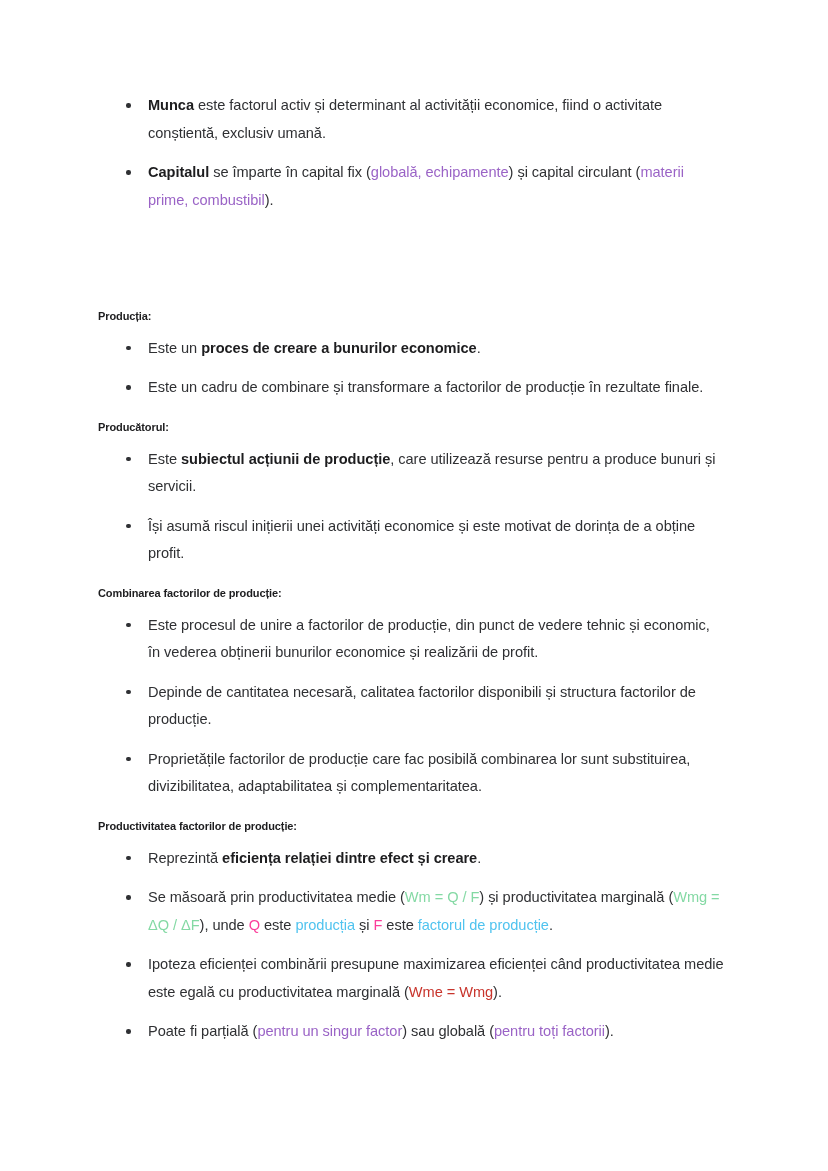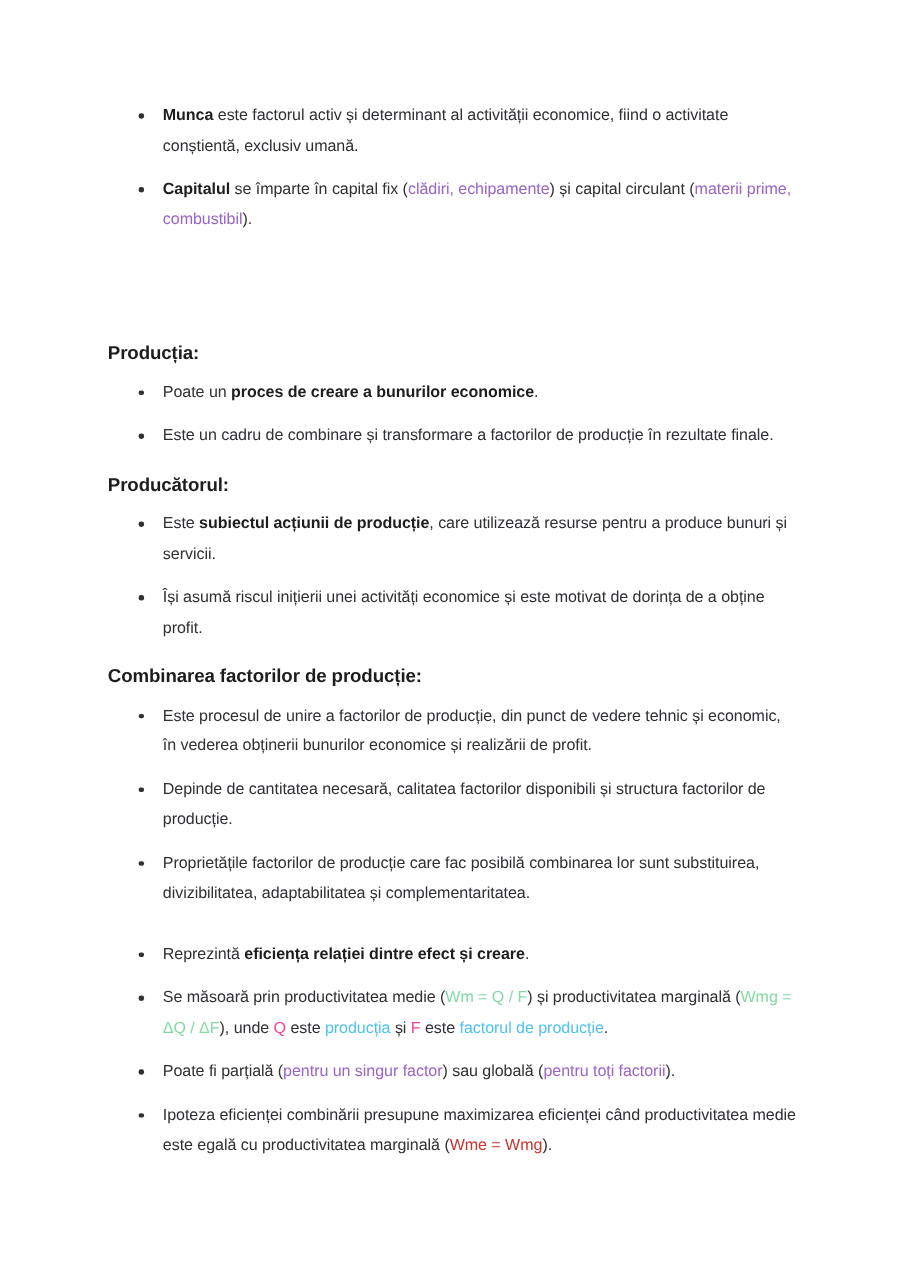--- a/index.html
+++ b/index.html
@@ -27,21 +27,21 @@
 
   .content {
     position: absolute;
     left: 98px;
     top: 92px;
     width: 626px;
   }
 
   
   .section-heading {
-    font-size: 17px;
+    font-size: 11px;
     font-weight: 700;
     color: #1d1d1f;
     letter-spacing: -0.1px;
     line-height: 1.45;
     margin: 0;
   }
 
   
   ul.bullets {
     list-style: none;
@@ -92,34 +92,34 @@
 
     <ul class="bullets group-1">
 
       <li>
         <span class="dot"></span>
         <strong>Munca</strong><span> este factorul activ și determinant al activității economice, fiind o activitate conștientă, exclusiv umană.</span>
       </li>
 
       <li>
         <span class="dot"></span>
-        <strong>Capitalul</strong><span> se împarte în capital fix (</span><span class="c-purple">clădiri, echipamente</span><span>) și capital circulant (</span><span class="c-purple">materii prime, combustibil</span><span>).</span>
+        <strong>Capitalul</strong><span> se împarte în capital fix (</span><span class="c-purple">globală, echipamente</span><span>) și capital circulant (</span><span class="c-purple">materii prime, combustibil</span><span>).</span>
       </li>
 
 
     </ul>
 
     <div class="gap-big"></div>
 
     <h2 class="section-heading">Producția:</h2>
     <div class="after-heading"></div>
     <ul class="bullets">
       <li>
         <span class="dot"></span>
-        <span>Poate un </span><strong>proces de creare a bunurilor economice</strong><span>.</span>
+        <span>Este un </span><strong>proces de creare a bunurilor economice</strong><span>.</span>
       </li>
       <li>
         <span class="dot"></span>
         <span>Este un cadru de combinare și transformare a factorilor de producție în rezultate finale.</span>
       </li>
     </ul>
 
     <div class="before-heading"></div>
 
     <h2 class="section-heading">Producătorul:</h2>
@@ -149,39 +149,40 @@
         <span>Depinde de cantitatea necesară, calitatea factorilor disponibili și structura factorilor de producție.</span>
       </li>
       <li>
         <span class="dot"></span>
         <span>Proprietățile factorilor de producție care fac posibilă combinarea lor sunt substituirea, divizibilitatea, adaptabilitatea și complementaritatea.</span>
       </li>
     </ul>
 
     <div class="before-heading"></div>
 
+    <h2 class="section-heading">Productivitatea factorilor de producție:</h2>
     <div class="after-heading"></div>
     <ul class="bullets">
 
       <li>
         <span class="dot"></span>
         <span>Reprezintă </span><strong>eficiența relației dintre efect și creare</strong><span>.</span>
       </li>
 
       <li>
         <span class="dot"></span>
         <span>Se măsoară prin productivitatea medie (</span><span class="c-green">Wm = Q / F</span><span>) și productivitatea marginală (</span><span class="c-green">Wmg = ΔQ / ΔF</span><span>), unde </span><span class="c-pink">Q</span><span> este </span><span class="c-blue">producția</span><span> și </span><span class="c-pink">F</span><span> este </span><span class="c-blue">factorul de producție</span><span>.</span>
       </li>
 
       <li>
         <span class="dot"></span>
-        <span>Poate fi parțială (</span><span class="c-purple">pentru un singur factor</span><span>) sau globală (</span><span class="c-purple">pentru toți factorii</span><span>).</span>
+        <span>Ipoteza eficienței combinării presupune maximizarea eficienței când productivitatea medie este egală cu productivitatea marginală (</span><span class="c-red">Wme = Wmg</span><span>).</span>
       </li>
 
       <li>
         <span class="dot"></span>
-        <span>Ipoteza eficienței combinării presupune maximizarea eficienței când productivitatea medie este egală cu productivitatea marginală (</span><span class="c-red">Wme = Wmg</span><span>).</span>
+        <span>Poate fi parțială (</span><span class="c-purple">pentru un singur factor</span><span>) sau globală (</span><span class="c-purple">pentru toți factorii</span><span>).</span>
       </li>
 
     </ul>
 
   </div>
 </div>
 
 </body></html>

